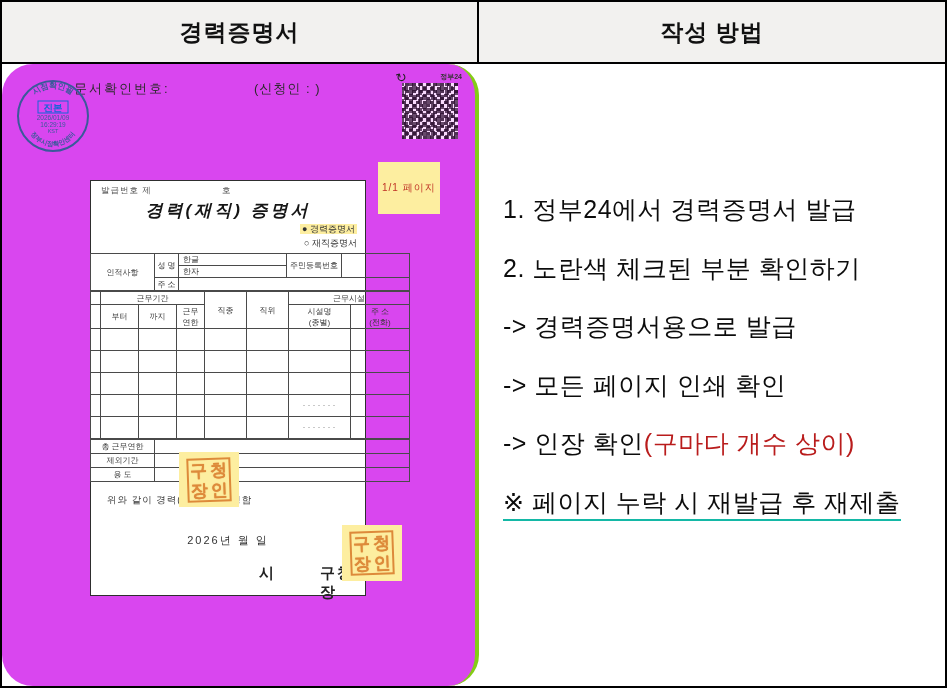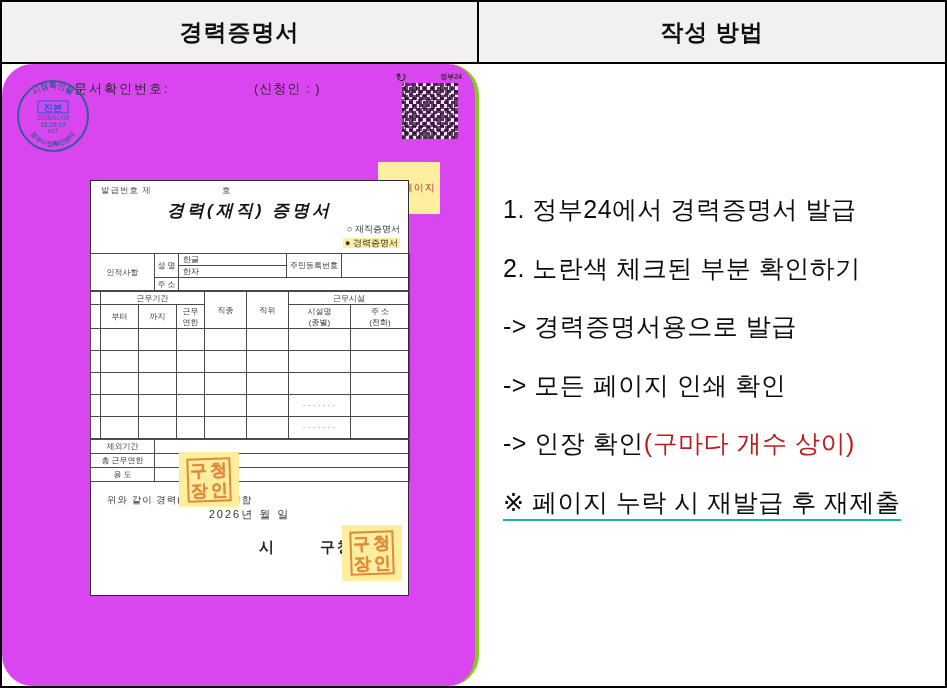--- a/index.html
+++ b/index.html
@@ -41,38 +41,38 @@
       repeating-conic-gradient(#ffffff 0% 25%, #4a4a4a 0% 50%) 2px 3px / 9px 9px;
     background-blend-mode:multiply;
   }
 
   .page-badge {
     position:absolute; left:376px; top:98px; background:#fdeea0;
     color:#c03426; font-size:10px; padding:19px 4px; letter-spacing:1px;
   }
 
   .form {
-    position:absolute; left:88px; top:116px; width:319px; height:416px;
+    position:absolute; left:88px; top:116px; width:276px; height:416px;
     border:1.5px solid #2e2e2e; background:#fff; color:#3a3a3a;
     padding-top:4px;
   }
   .issue-line { display:flex; padding:0 10px; height:14px; font-size:8.5px; color:#555; letter-spacing:1px; }
   .issue-gap { width:70px; }
   .form-title { text-align:center; font-size:17px; font-weight:bold; color:#151515; letter-spacing:3px; height:24px;font-style:italic; }
   .radio-block { height:30px; padding-right:8px; text-align:right; font-size:9px; color:#333; line-height:1.5; }
   .radio-hl { background:#fdeea0; padding:0 2px; }
 
   table.f { border-collapse:collapse; width:319px; table-layout:fixed; }
   table.f td { border:1px solid #4a4a4a; font-size:8px; color:#3a3a3a; text-align:center; vertical-align:middle; white-space:pre-line; overflow:hidden; }
   table.f { margin-left:-1px; }
   .tal { text-align:left !important; padding-left:4px; }
   .redact { background:repeating-linear-gradient(90deg,#c9c9c9 0 2px,transparent 2px 5px) center / 55% 1px no-repeat; }
 
   .certify { margin:12px 0 0 16px; font-size:9.5px; color:#3a3a3a; letter-spacing:1px; }
-  .date-line { text-align:center; font-size:11px; color:#333; letter-spacing:2px; }
+  .date-line { margin-top:26px; text-align:center; font-size:11px; color:#333; letter-spacing:2px; }
   .sign-line { margin:16px 0 0 168px; display:flex; gap:44px; font-size:15px; font-weight:600; color:#222; letter-spacing:2px; }
 
   .seal { position:absolute; background:#fdeea0; display:flex; align-items:center; justify-content:center; }
   .seal-1 { left:88px; top:271px; width:60px; height:55px; }
   .seal-2 { left:251px; top:344px; width:60px; height:56px; }
   .seal-inner {
     width:44px; height:44px; border:2.5px solid #dd8a3a; color:#dd8a3a;
     display:grid; grid-template-columns:1fr 1fr; place-items:center;
     font-size:17px; font-weight:bold; transform:rotate(-2deg);
     text-shadow:0 0 1px #dd8a3a; line-height:1;
@@ -129,24 +129,24 @@
       <div class="issue-line">
         <span>발급번호 제</span>
         <span class="issue-gap"></span>
         <span>호</span>
       </div>
 
       <div class="form-title">경력(재직) 증명서</div>
 
       <div class="radio-block">
         <div>
-          <span>○</span> <span>재직증명서</span>
+          <span class="radio-hl"><span>●</span> <span>경력증명서</span></span>
         </div>
         <div>
-          <span class="radio-hl"><span>●</span> <span>경력증명서</span></span>
+          <span>○</span> <span>재직증명서</span>
         </div>
       </div>
 
       <table class="f">
         <colgroup>
             <col style="width:64px">
             <col style="width:24px">
             <col style="width:108px">
             <col style="width:55px">
             <col style="width:68px">
@@ -252,25 +252,25 @@
       </tbody>
         </table>
 
       <table class="f">
         <colgroup>
             <col style="width:64px">
             <col style="width:255px">
           </colgroup>
         <tbody>
             <tr style="height:14px">
+          <td>총 근무연한</td>
+          <td></td>
+        </tr>
+        <tr style="height:14px">
           <td>제외기간</td>
-          <td></td>
-        </tr>
-        <tr style="height:14px">
-          <td>총 근무연한</td>
           <td></td>
         </tr>
         <tr style="height:14px">
           <td>용  도</td>
           <td></td>
         </tr>
       </tbody>
         </table>
 
       <div class="certify">위와 같이 경력(재직)을 증명함</div>

